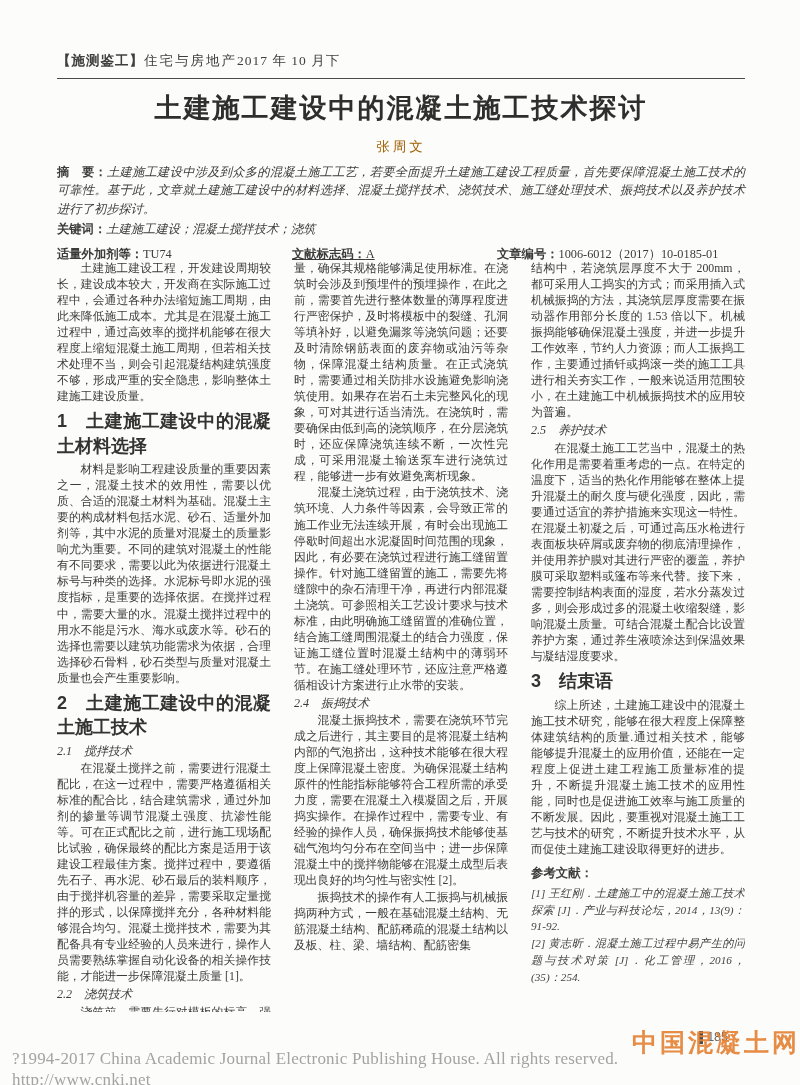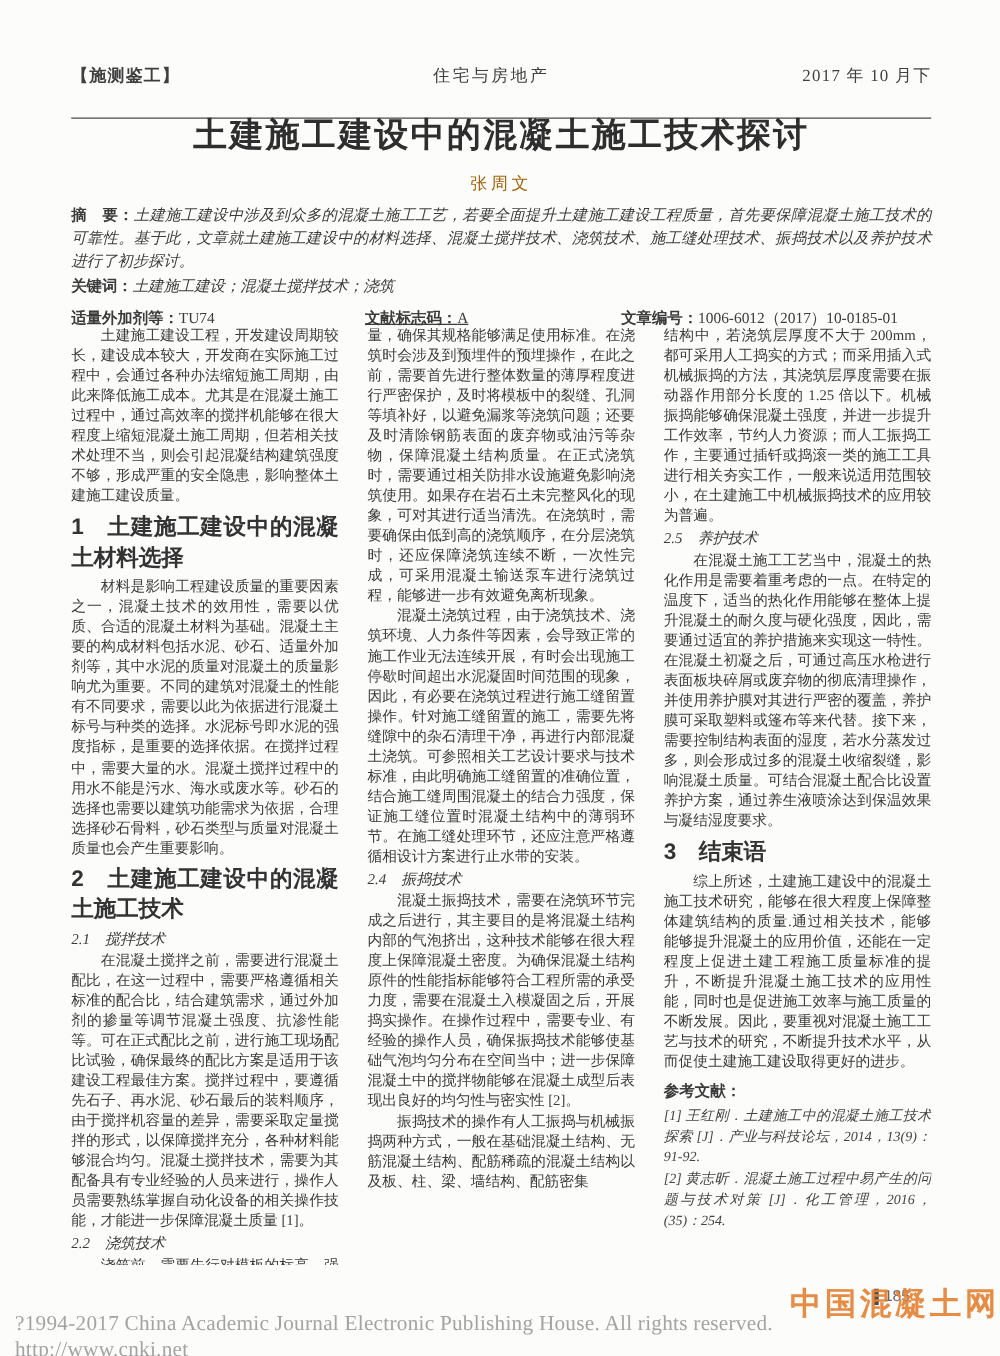--- a/index.html
+++ b/index.html
@@ -10,22 +10,22 @@
     background: #fcfcfb;
     font-family: "Liberation Serif", serif;
     color: #3b3b3b;
     overflow: hidden;
   }
   .page { position: absolute; inset: 0; }
 
   
   .journal-header {
     position: absolute; left: 57px; right: 55px; top: 52px;
-    display: flex; justify-content: space-between; align-items: flex-end;
-    padding-bottom: 24px;
+    display: flex; align-items: flex-end;
+    padding-bottom: 8px;
     border-bottom: 1.5px solid #4a4a4a;
     font-size: 13.5px; color: #3f3f3f;
   }
   .journal-header .tag { font-weight: bold; letter-spacing: 1px; }
   .journal-header .center { letter-spacing: 2px; }
   .journal-header .right { letter-spacing: 1px; }
 
   
   .title-block { position: absolute; left: 57px; right: 55px; top: 90px; text-align: center; }
   .paper-title {
@@ -144,21 +144,21 @@
 
     <div class="col">
       <p class="cont">量，确保其规格能够满足使用标准。在浇筑时会涉及到预埋件的预埋操作，在此之前，需要首先进行整体数量的薄厚程度进行严密保护，及时将模板中的裂缝、孔洞等填补好，以避免漏浆等浇筑问题；还要及时清除钢筋表面的废弃物或油污等杂物，保障混凝土结构质量。在正式浇筑时，需要通过相关防排水设施避免影响浇筑使用。如果存在岩石土未完整风化的现象，可对其进行适当清洗。在浇筑时，需要确保由低到高的浇筑顺序，在分层浇筑时，还应保障浇筑连续不断，一次性完成，可采用混凝土输送泵车进行浇筑过程，能够进一步有效避免离析现象。</p>
       <p class="para">混凝土浇筑过程，由于浇筑技术、浇筑环境、人力条件等因素，会导致正常的施工作业无法连续开展，有时会出现施工停歇时间超出水泥凝固时间范围的现象，因此，有必要在浇筑过程进行施工缝留置操作。针对施工缝留置的施工，需要先将缝隙中的杂石清理干净，再进行内部混凝土浇筑。可参照相关工艺设计要求与技术标准，由此明确施工缝留置的准确位置，结合施工缝周围混凝土的结合力强度，保证施工缝位置时混凝土结构中的薄弱环节。在施工缝处理环节，还应注意严格遵循相设计方案进行止水带的安装。</p>
       <p class="sub-h">2.4　振捣技术</p>
       <p class="para">混凝土振捣技术，需要在浇筑环节完成之后进行，其主要目的是将混凝土结构内部的气泡挤出，这种技术能够在很大程度上保障混凝土密度。为确保混凝土结构原件的性能指标能够符合工程所需的承受力度，需要在混凝土入模凝固之后，开展捣实操作。在操作过程中，需要专业、有经验的操作人员，确保振捣技术能够使基础气泡均匀分布在空间当中；进一步保障混凝土中的搅拌物能够在混凝土成型后表现出良好的均匀性与密实性 [2]。</p>
       <p class="para">振捣技术的操作有人工振捣与机械振捣两种方式，一般在基础混凝土结构、无筋混凝土结构、配筋稀疏的混凝土结构以及板、柱、梁、墙结构、配筋密集</p>
     </div>
 
     <div class="col">
-      <p class="cont">结构中，若浇筑层厚度不大于 200mm，都可采用人工捣实的方式；而采用插入式机械振捣的方法，其浇筑层厚度需要在振动器作用部分长度的 1.25 倍以下。机械振捣能够确保混凝土强度，并进一步提升工作效率，节约人力资源；而人工振捣工作，主要通过插钎或捣滚一类的施工工具进行相关夯实工作，一般来说适用范围较小，在土建施工中机械振捣技术的应用较为普遍。</p>
+      <p class="cont">结构中，若浇筑层厚度不大于 200mm，都可采用人工捣实的方式；而采用插入式机械振捣的方法，其浇筑层厚度需要在振动器作用部分长度的 1.53 倍以下。机械振捣能够确保混凝土强度，并进一步提升工作效率，节约人力资源；而人工振捣工作，主要通过插钎或捣滚一类的施工工具进行相关夯实工作，一般来说适用范围较小，在土建施工中机械振捣技术的应用较为普遍。</p>
       <p class="sub-h">2.5　养护技术</p>
       <p class="para">在混凝土施工工艺当中，混凝土的热化作用是需要着重考虑的一点。在特定的温度下，适当的热化作用能够在整体上提升混凝土的耐久度与硬化强度，因此，需要通过适宜的养护措施来实现这一特性。在混凝土初凝之后，可通过高压水枪进行表面板块碎屑或废弃物的彻底清理操作，并使用养护膜对其进行严密的覆盖，养护膜可采取塑料或篷布等来代替。接下来，需要控制结构表面的湿度，若水分蒸发过多，则会形成过多的混凝土收缩裂缝，影响混凝土质量。可结合混凝土配合比设置养护方案，通过养生液喷涂达到保温效果与凝结湿度要求。</p>
       <p class="sec-h">3　结束语</p>
       <p class="para">综上所述，土建施工建设中的混凝土施工技术研究，能够在很大程度上保障整体建筑结构的质量.通过相关技术，能够能够提升混凝土的应用价值，还能在一定程度上促进土建工程施工质量标准的提升，不断提升混凝土施工技术的应用性能，同时也是促进施工效率与施工质量的不断发展。因此，要重视对混凝土施工工艺与技术的研究，不断提升技术水平，从而促使土建施工建设取得更好的进步。</p>
       <p class="refs-h">参考文献：</p>
       <p class="ref-item">[1] 王红刚．土建施工中的混凝土施工技术探索 [J]．产业与科技论坛，2014，13(9)：91-92.</p>
       <p class="ref-item">[2] 黄志昕．混凝土施工过程中易产生的问题与技术对策 [J]．化工管理，2016，(35)：254.</p>
     </div>
 
   </div>

